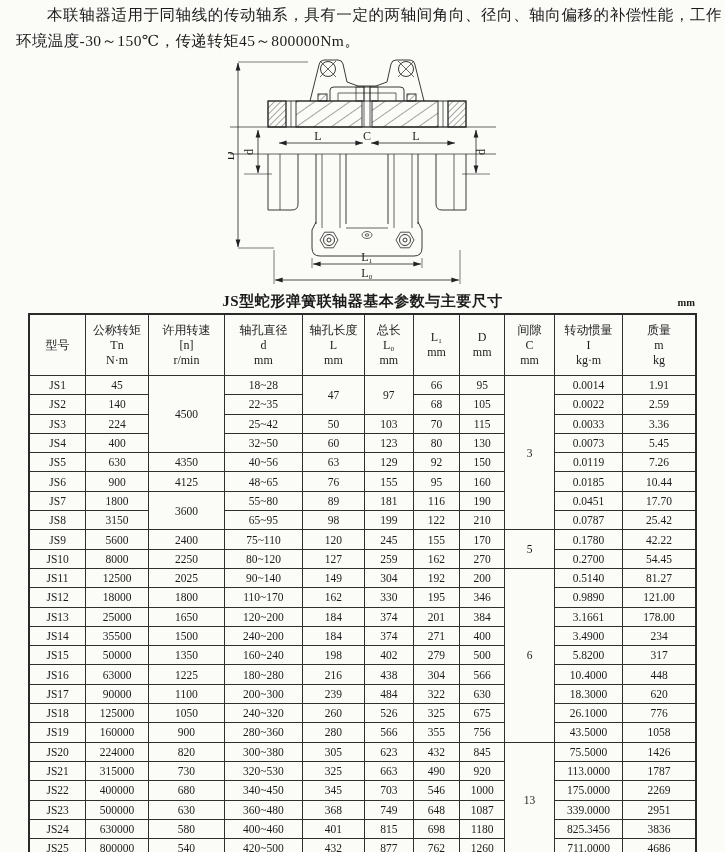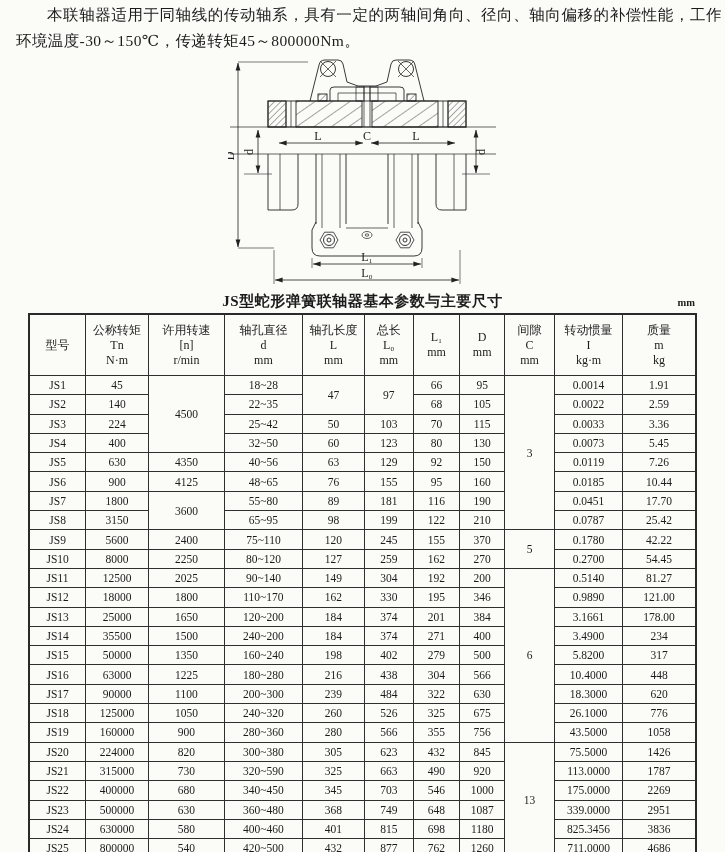--- a/index.html
+++ b/index.html
@@ -325,21 +325,21 @@
         <td>25.42</td>
       </tr>
       <tr>
         <td>JS9</td>
         <td>5600</td>
         <td>2400</td>
         <td>75~110</td>
         <td>120</td>
         <td>245</td>
         <td>155</td>
-        <td>370</td>
+        <td>170</td>
         <td rowspan="2">5</td>
         <td>0.1780</td>
         <td>42.22</td>
       </tr>
       <tr>
         <td>JS10</td>
         <td>8000</td>
         <td>2250</td>
         <td>80~120</td>
         <td>127</td>
@@ -468,21 +468,21 @@
         <td>432</td>
         <td>845</td>
         <td rowspan="6">13</td>
         <td>75.5000</td>
         <td>1426</td>
       </tr>
       <tr>
         <td>JS21</td>
         <td>315000</td>
         <td>730</td>
-        <td>320~590</td>
+        <td>320~530</td>
         <td>325</td>
         <td>663</td>
         <td>490</td>
         <td>920</td>
         <td>113.0000</td>
         <td>1787</td>
       </tr>
       <tr>
         <td>JS22</td>
         <td>400000</td>

